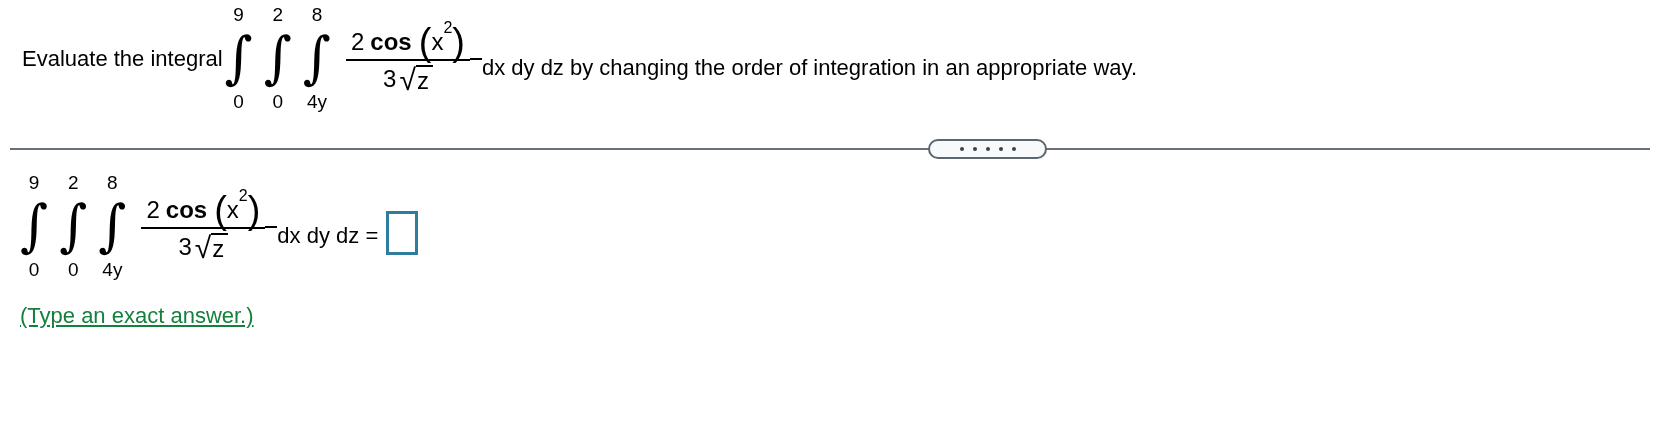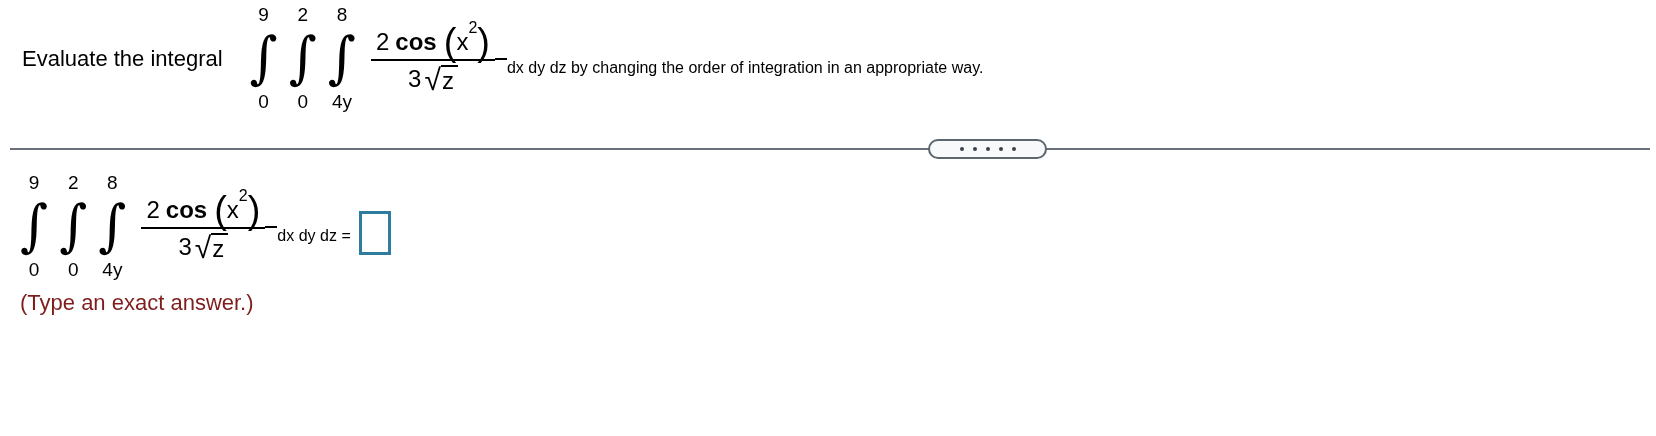--- a/index.html
+++ b/index.html
@@ -7,22 +7,22 @@
   body {
     width:1656px; height:436px;
     font-family:"Liberation Sans", sans-serif;
     color:#000;
     position:relative;
     overflow:hidden;
   }
 
   
   .expr-row { display:flex; align-items:center; }
-  .lead-text { font-size:22px; margin-right:27px; white-space:nowrap;text-align:center; }
-  .tail-text, .diff-text { font-size:16px; white-space:nowrap;margin-top:17px; }
+  .lead-text { font-size:22px; margin-right:2px; white-space:nowrap;text-align:center; }
+  .tail-text, .diff-text { font-size:22px; white-space:nowrap;margin-top:17px; }
 
   .expr { display:flex; align-items:center; }
   .int-col { display:flex; flex-direction:column; align-items:center; margin-right:11px; }
   .bound { font-size:19px; line-height:22px; }
   .bound.lower { line-height:25px; }
   .int-sign {
     font-family:"DejaVu Serif", serif;
     font-size:54px; line-height:63px;
     transform:scaleY(1.04);
   }
@@ -59,21 +59,21 @@
   .section-bottom { padding:12px 0 0 20px; }
   .answer-box {
     width:32px; height:44px;
     border:3px solid #2e7d9e;
     background:#fff;
     margin-left:8px; margin-top:12px;
     outline:none;
     font-size:20px; text-align:center;
     font-family:"Liberation Sans", sans-serif;
   }
-  .hint { font-size:22px; color:#7f1d1d; margin-top:8px; }
+  .hint { font-size:22px; color:#15803d; margin-top:21px;text-decoration:underline; }
 </style>
 </head>
 <body>
 
 <div class="section-top">
   <div class="expr-row">
     <span class="lead-text">Evaluate the integral</span>
 
     <div class="expr">
       <div class="int-col">

